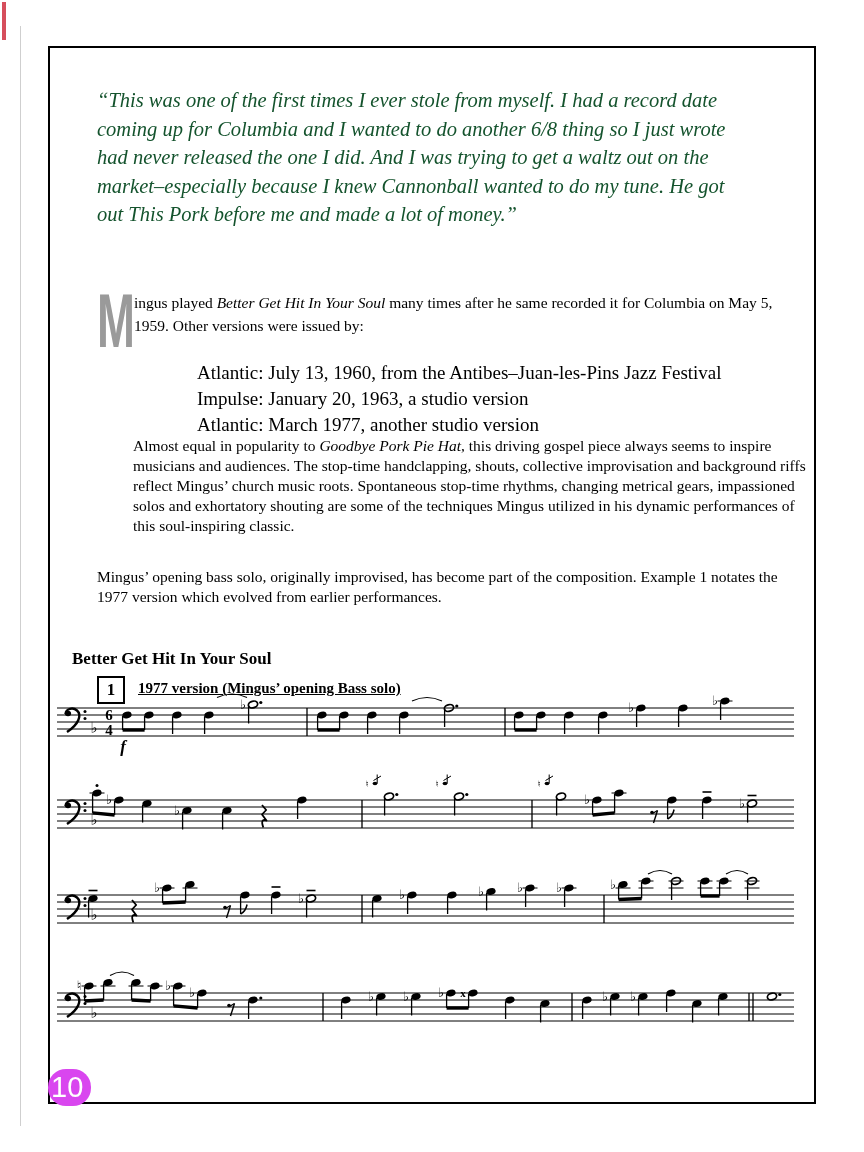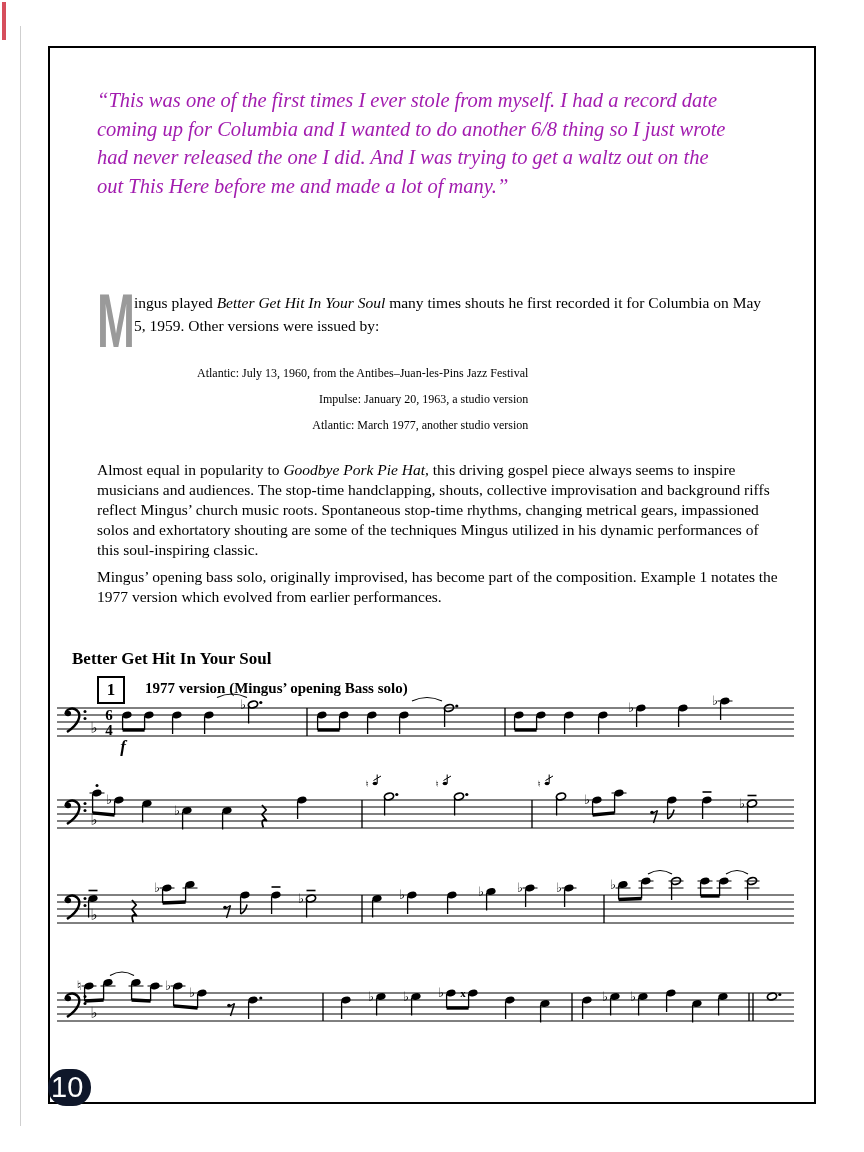--- a/index.html
+++ b/index.html
@@ -8,68 +8,69 @@
     font-family:"Liberation Serif", serif;color:#000;overflow:hidden;
   }
   .scan-edge{position:absolute;left:20px;top:26px;width:1px;height:1100px;background:#cfcfcf;}
   .scan-red{position:absolute;left:2px;top:2px;width:4px;height:38px;background:#c23;opacity:.8;}
   .frame{
     position:absolute;left:48px;top:46px;width:768px;height:1058px;
     border:2px solid #000;box-sizing:border-box;
   }
   .quote{
     position:absolute;left:47px;top:38px;width:690px;
-    font-style:italic;font-size:20.5px;line-height:28.5px;color:#a21caf;
+    font-style:italic;font-size:20.5px;line-height:28.5px;color:#14532d;
   }
   .quote span{display:block;}
   .intro{position:absolute;left:47px;top:243px;width:678px;font-size:15.5px;line-height:23px;}
   .dropcap{
     position:absolute;left:0;top:1px;height:58px;
     font-family:"Liberation Sans",sans-serif;font-weight:bold;font-size:76px;line-height:58px;
     color:#9a9a9a;transform:scaleX(.6);transform-origin:0 0;
   }
   .intro-text{display:block;margin-left:37px;}
   .it{font-style:italic;} .bd{font-weight:normal;}
-  .versions{position:absolute;left:147px;top:312px;font-size:12px;text-align:right;}
+  .versions{position:absolute;left:147px;top:312px;font-size:19px;}
   .versions .vrow{white-space:nowrap;line-height:26px;}
   .para{position:absolute;left:47px;width:682px;font-size:15.5px;line-height:20px;}
-  .p1{top:412px;} .p2{top:519px;}
+  .p1{top:388px;margin-left:36px;} .p2{top:519px;}
   .song-title{position:absolute;left:22px;top:601px;font-size:17px;font-weight:bold;}
   .example-row{position:absolute;left:47px;top:628px;display:flex;align-items:flex-start;}
   .example-num{
     width:24px;height:24px;border:2px solid #000;display:flex;align-items:center;justify-content:center;
     font-weight:bold;font-size:17px;
   }
-  .example-caption{font-weight:bold;font-size:15px;margin-left:20px;padding-top:4px;}
+  .example-caption{font-weight:bold;font-size:15px;margin-left:13px;padding-top:4px;text-decoration:underline;}
   .music{position:absolute;left:7px;width:737px;height:78px;}
   .m1{top:630px;} .m2{top:722px;} .m3{top:817px;} .m4{top:915px;}
   .pagenum{
-    position:absolute;left:48px;top:1069px;width:43px;height:37px;background:#0f172a;
+    position:absolute;left:48px;top:1069px;width:43px;height:37px;background:#d946ef;
     color:#fff;font-family:"Liberation Sans",sans-serif;font-size:29px;
     display:flex;align-items:center;padding-left:3px;box-sizing:border-box;border-radius:18px;
   }
 </style>
 </head>
 <body>
 
 <div class="scan-edge"></div>
 <div class="scan-red"></div>
 
 <div class="frame">
 
   <div class="quote">
     <span>“This was one of the first times I ever stole from myself. I had a record date</span>
     <span>coming up for Columbia and I wanted to do another 6/8 thing so I just wrote</span>
     <span>had never released the one I did. And I was trying to get a waltz out on the</span>
-    <span>out This Here before me and made a lot of many.”</span>
+    <span>market–especially because I knew Cannonball wanted to do my tune. He got</span>
+    <span>out This Pork before me and made a lot of money.”</span>
   </div>
 
   <div class="intro">
     <div class="dropcap">M</div>
-    <span class="intro-text"><span>ingus played </span><span class="it">Better Get Hit In Your Soul</span><span> many times shouts he first recorded it for </span><span class="bd">Columbia</span><span> on May 5, 1959. Other versions were issued by:</span></span>
+    <span class="intro-text"><span>ingus played </span><span class="it">Better Get Hit In Your Soul</span><span> many times after he same recorded it for </span><span class="bd">Columbia</span><span> on May 5, 1959. Other versions were issued by:</span></span>
   </div>
 
   <div class="versions">
     <div class="vrow"><span class="bd">Atlantic</span><span>: July 13, 1960, from the Antibes–Juan-les-Pins Jazz Festival</span></div>
     <div class="vrow"><span class="bd">Impulse</span><span>: January 20, 1963, a studio version</span></div>
     <div class="vrow"><span class="bd">Atlantic</span><span>: March 1977, another studio version</span></div>
   </div>
 
   <div class="para p1"><span>Almost equal in popularity to </span><span class="it">Goodbye Pork Pie Hat</span><span>, this driving gospel piece always seems to inspire musicians and audiences. The stop-time handclapping, shouts, collective improvisation and background riffs reflect Mingus’ church music roots. Spontaneous stop-time rhythms, changing metrical gears, impassioned solos and exhortatory shouting are some of the techniques Mingus utilized in his dynamic performances of this soul-inspiring classic.</span></div>
 

